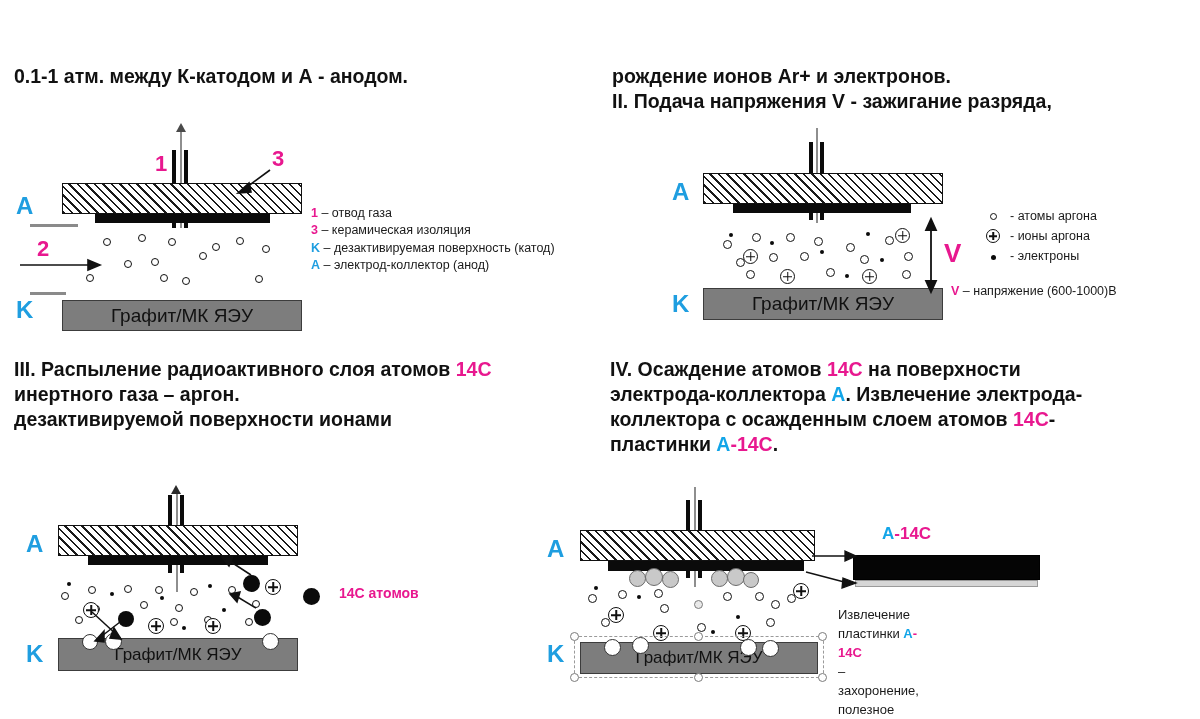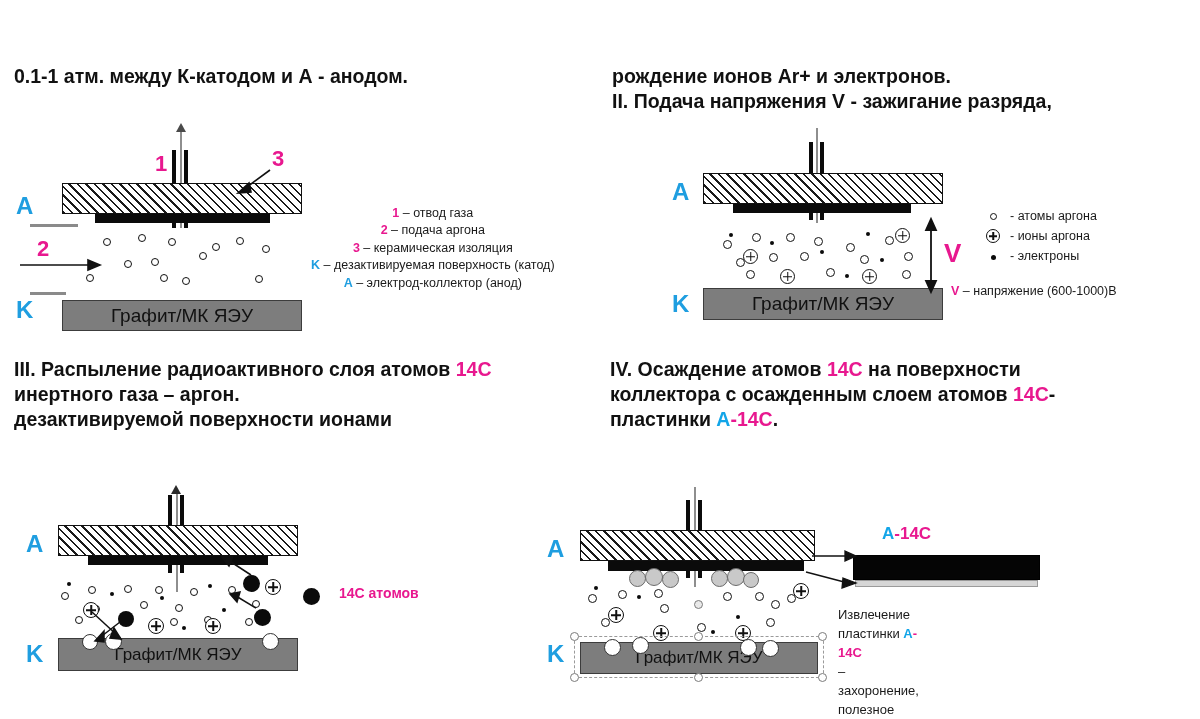--- a/index.html
+++ b/index.html
@@ -49,21 +49,21 @@
   .electron{position:absolute;background:#0b0b0b;border-radius:50%;}
   .ion{position:absolute;border:1.6px solid #111;border-radius:50%;background:#fff;box-sizing:border-box;}
   .ion:before{content:"";position:absolute;left:50%;top:15%;width:1.5px;height:70%;background:#111;transform:translateX(-50%);}
   .ion:after{content:"";position:absolute;top:50%;left:15%;height:1.5px;width:70%;background:#111;transform:translateY(-50%);}
   .iso{position:absolute;background:#0b0b0b;border-radius:50%;}
   .whitecirc{position:absolute;background:#ffffff;border:1.6px solid #333;border-radius:50%;box-sizing:border-box;}
   .graycirc{position:absolute;background:#c9c9c9;border:1.4px solid #6b6b6b;border-radius:50%;box-sizing:border-box;}
 
   
   .legend{position:absolute;font-size:12.5px;line-height:17.4px;color:#1a1a1a;}
-  .legend .row{white-space:nowrap;text-align:center;}
+  .legend .row{white-space:nowrap;}
   .legend .k-m{color:#e8188f;font-weight:bold;}
   .legend .k-c{color:#1f9ee0;font-weight:bold;}
 
   .legend2{position:absolute;font-size:12.5px;line-height:20px;color:#1a1a1a;}
   .legend2 .row{position:relative;white-space:nowrap;padding-left:26px;height:20px;}
 
   .annot{position:absolute;font-size:13px;line-height:19px;color:#1a1a1a;}
   .annot .cyan{color:#12a5e8;font-weight:bold;}
   .annot .mag{color:#e8188f;font-weight:bold;}
 
@@ -130,21 +130,20 @@
     <div class="atom" style="left:151px;top:258px;width:8px;height:8px;"></div>
     <div class="atom" style="left:255px;top:275px;width:8px;height:8px;"></div>
 
     <div class="flatline" style="left:30px;top:292px;width:36px;"></div>
     <div class="lbl lblK" style="left:16px;top:296px;">K</div>
     <div class="graphite" style="left:62px;top:300px;width:240px;height:31px;">Графит/МК ЯЭУ</div>
   </div>
 
   <div class="legend" style="left:311px;top:205px;">
     <div class="row"><span class="k-m">1</span> <span>– отвод газа</span></div>
-    <div class="row"><span class="k-m">2</span> <span>– подача аргона</span></div>
     <div class="row"><span class="k-m">3</span> <span>– керамическая изоляция</span></div>
     <div class="row"><span class="k-c">K</span> <span>– дезактивируемая поверхность (катод)</span></div>
     <div class="row"><span class="k-c">A</span> <span>– электрод-коллектор (анод)</span></div>
   </div>
 
   <div class="hdr" style="left:612px;top:64px;width:580px;">
     <div>рождение ионов Ar+ и электронов.</div>
     <div>II. Подача напряжения V - зажигание разряда,</div>
   </div>
 
@@ -283,20 +282,21 @@
     </svg>
   </div>
 
   <div class="isolegend" style="left:339px;top:585px;">
     <span class="iso" style="position:absolute;left:-36px;top:3px;width:17px;height:17px;"></span>
     <span>14C атомов</span>
   </div>
 
   <div class="hdr" style="left:610px;top:357px;width:590px;">
     <div>IV. Осаждение атомов <span class="mag">14C</span> на поверхности</div>
+    <div>электрода-коллектора <span class="cyan">A</span>. Извлечение электрода-</div>
     <div>коллектора с осажденным слоем атомов <span class="mag">14C</span>-</div>
     <div>пластинки <span class="cyan">A</span><span class="mag">-14C</span>.</div>
   </div>
 
   <div class="panel">
     <div class="tubestem" style="left:694px;top:487px;height:100px;"></div>
     <div class="tubeL" style="left:686px;top:500px;height:78px;"></div>
     <div class="tubeR" style="left:698px;top:500px;height:78px;"></div>
 
     <div class="hatch" style="left:580px;top:530px;width:235px;height:31px;"></div>

